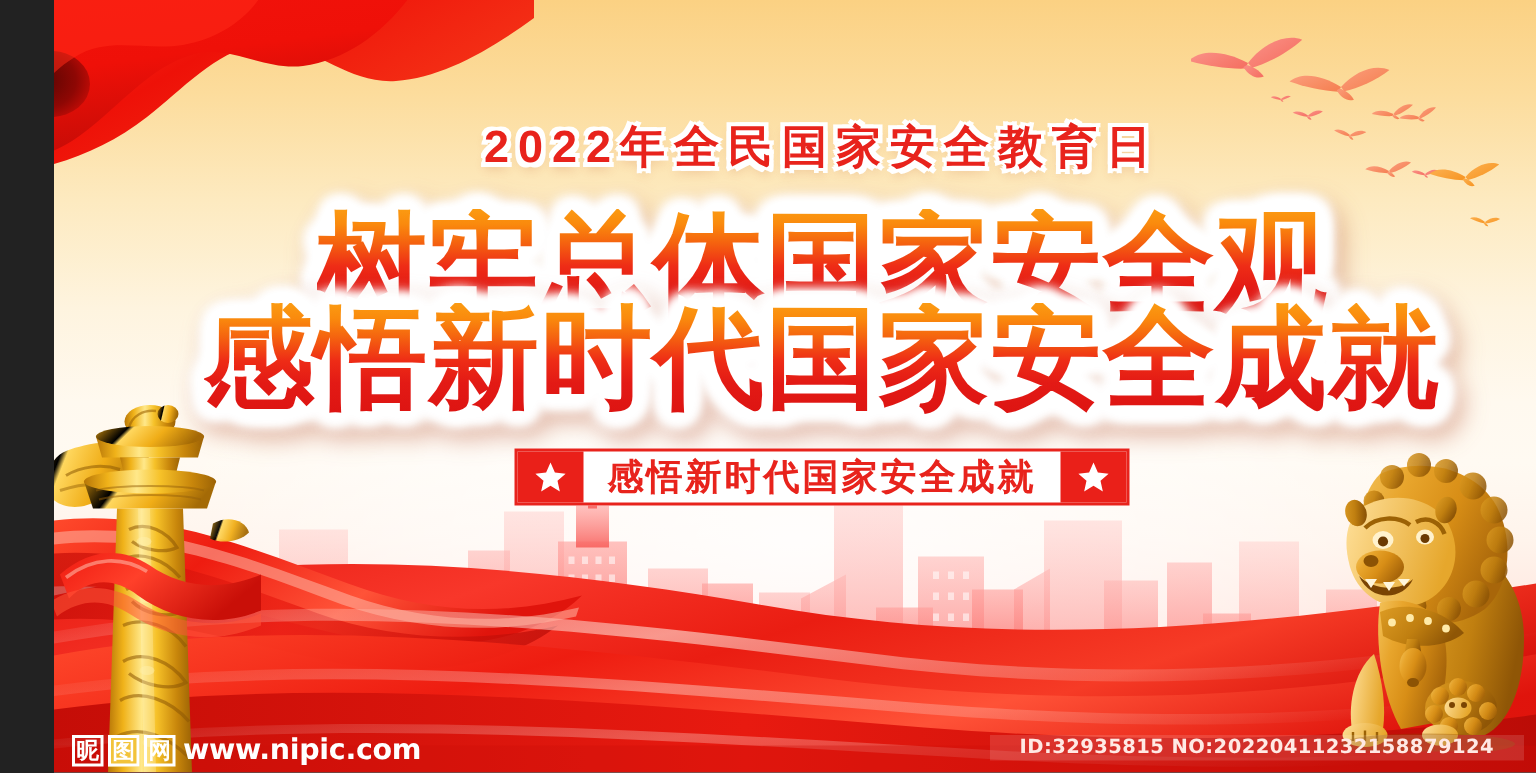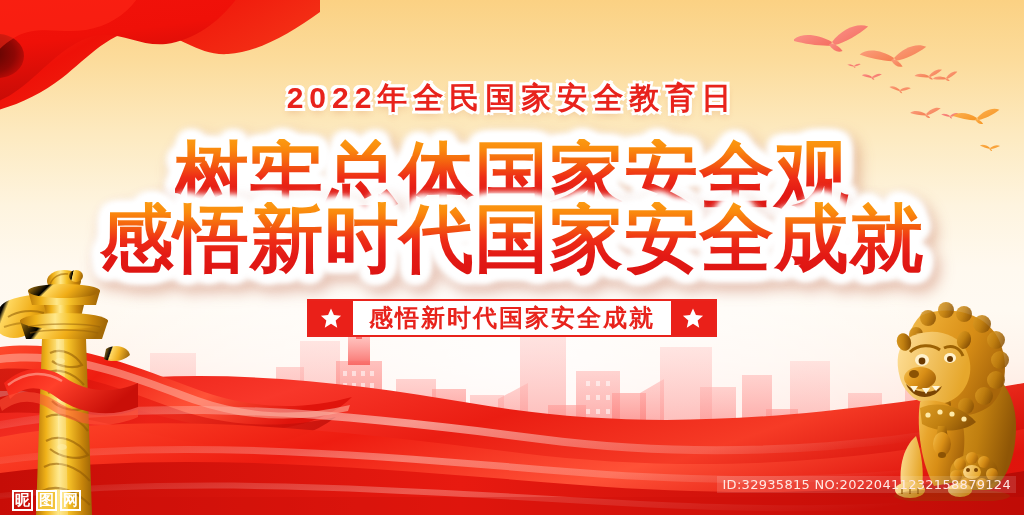--- a/index.html
+++ b/index.html
@@ -19,20 +19,21 @@
         #fbd183 0%,
         #fcdc9c 12%,
         #fdeac0 26%,
         #fef4df 40%,
         #fff9ef 52%,
         #fffaf2 60%,
         #fff4ec 70%,
         #ffe7e0 80%,
         #ffdcd6 88%,
         #ffd2cc 100%);
+    margin-left: 36px;
   }
 
   
   .glow {
     position:absolute; left:50%; top:150px;
     width:880px; height:420px; transform:translateX(-50%);
     background:radial-gradient(ellipse at center, rgba(255,255,255,.85) 0%, rgba(255,255,255,.45) 42%, rgba(255,255,255,0) 72%);
     pointer-events:none;
   }
 
@@ -124,24 +125,24 @@
     width:21px; height:21px; font-size:15px; font-weight:bold;
     color:#fff; border:2px solid #fff;
     font-family:"DejaVu Sans",sans-serif;
   }
   .wm-cn span:nth-child(2) { background:#f2c33a; color:#fff; border-color:#fff; }
   .wm-url {
     font-size:19px; font-weight:bold; color:#fff;
     font-family:"DejaVu Sans",sans-serif; letter-spacing:-.2px;
   }
   .wm-id {
-    position:absolute; right:8px; bottom:22px;
+    position:absolute; right:8px; bottom:8px;
     font-size:13px; color:#ffe9e4; letter-spacing:.3px;
-    background:rgba(255,255,255,.13); padding:1px 5px;
-    font-family:"DejaVu Sans",sans-serif; pointer-events:auto;
+    background:rgba(255,255,255,.13); padding:1px 20px;
+    font-family:"DejaVu Sans",sans-serif; pointer-events:auto;font-weight:bold;
   }
 </style>
 </head>
 <body>
 
 <div id="poster">
 
   <div class="glow"></div>
 
   <svg class="flag-top" viewBox="0 0 330 120" preserveAspectRatio="none">
@@ -591,17 +592,18 @@
     </div>
   </div>
 
   <div class="footer">
     <div class="wm-logo">
       <div class="wm-cn">
         <span>昵</span>
         <span>图</span>
         <span>网</span>
       </div>
+      <div class="wm-url">www.nipic.com</div>
     </div>
     <div class="wm-id">ID:32935815 NO:20220411232158879124</div>
   </div>
 
 </div>
 
 </body></html>

